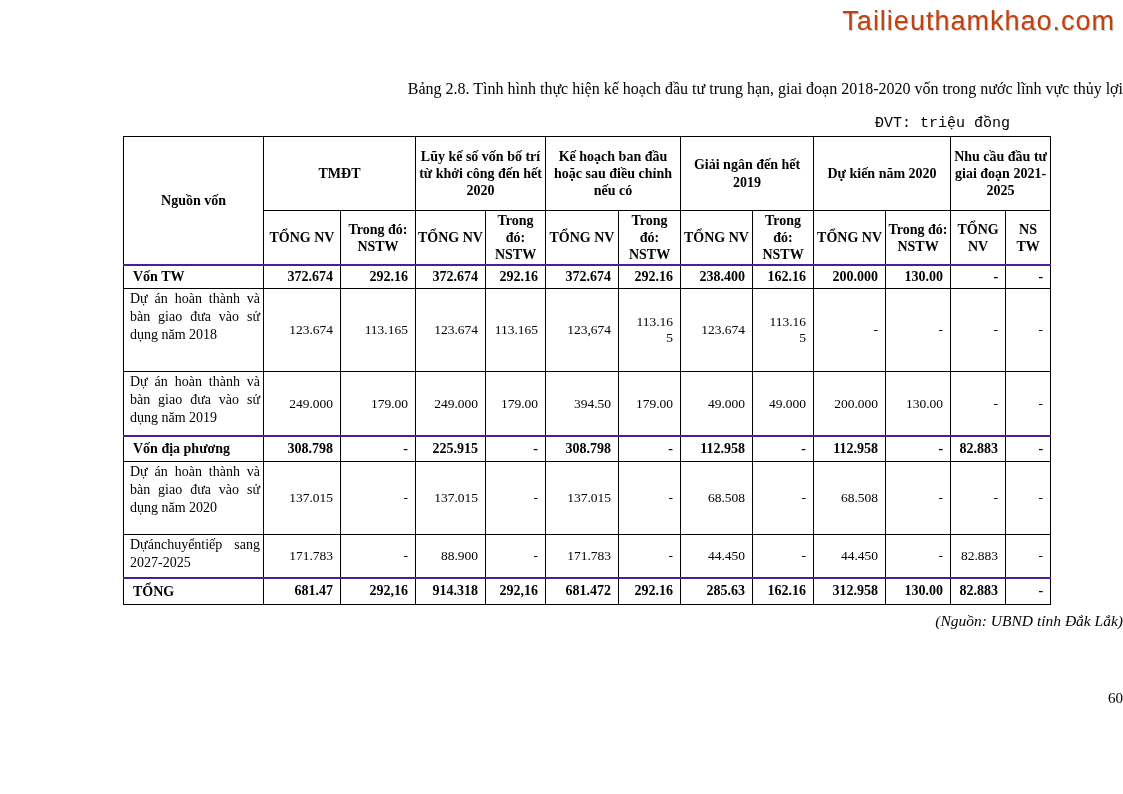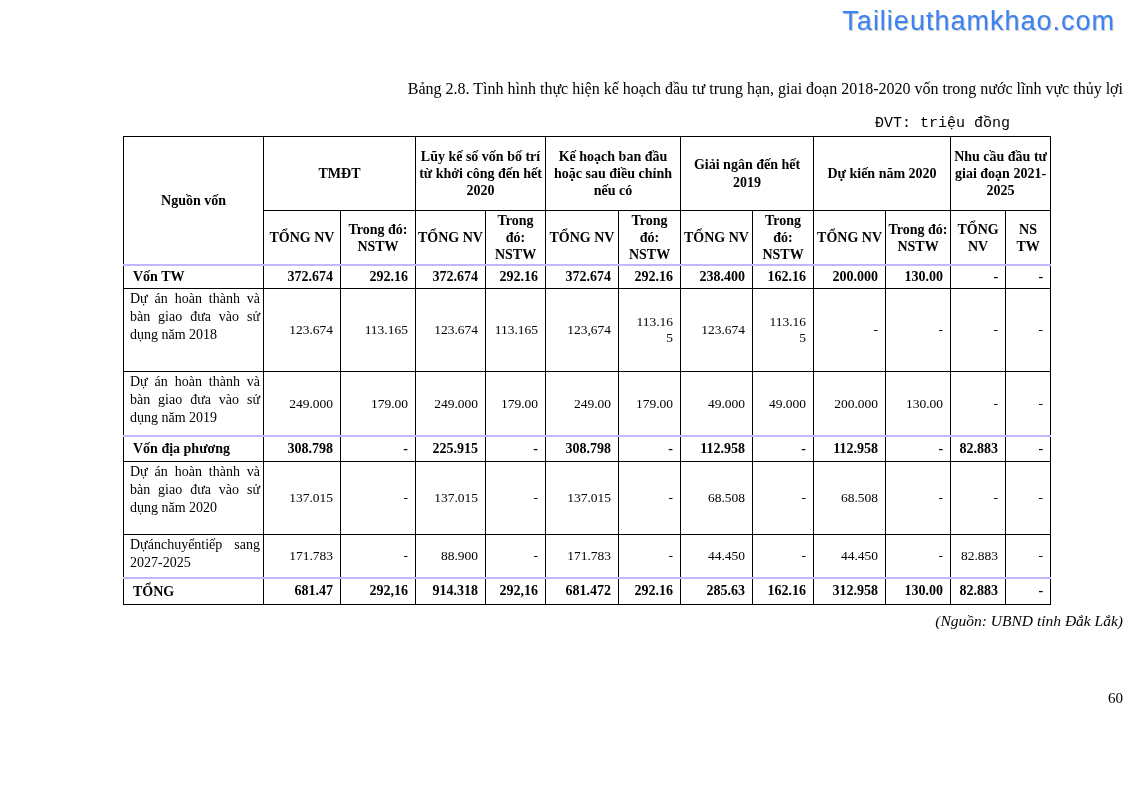--- a/index.html
+++ b/index.html
@@ -4,21 +4,21 @@
 <style>
   html,body { margin:0; padding:0; }
   body {
     width:1123px; height:794px; background:#ffffff; position:relative;
     font-family:"Liberation Serif","DejaVu Serif",serif; color:#000;
     overflow:hidden;
   }
   .watermark {
     position:absolute; top:6px; right:8px;
     font-family:"Liberation Sans","DejaVu Sans",sans-serif;
-    font-size:27px; color:#3b82f6;
+    font-size:27px; color:#c2410c;
     text-shadow:1px 1px 0 #c9c9c9, -1px -1px 0 #ffffff;
     letter-spacing:1px;
   }
   .doc-title {
     position:absolute; top:80px; left:0; width:100%;
     text-align:right; font-size:16px;
   }
   .unit-note {
     position:absolute; top:115px; right:113px; font-size:15px;font-family:Liberation Mono, monospace;
   }
@@ -43,21 +43,21 @@
   tbody tr:nth-child(6) { height:44px; }
   tbody tr:nth-child(7) { height:26px; }
   td.row-label {
     font-size:14px; text-align:justify; vertical-align:top;
     padding:1px 3px 1px 6px; line-height:1.28;
   }
   td.num-cell {
     font-size:13.5px; text-align:right; vertical-align:middle;
     padding:1px 7px 1px 2px; white-space:pre-line; line-height:1.15;
   }
-  tr.section-row td { border-top:2px solid #c4b5fd; font-weight:bold; }
+  tr.section-row td { border-top:2px solid #4c1d95; font-weight:bold; }
   tr.section-row td.row-label { text-align:left; vertical-align:middle; padding-left:9px; }
   tr.section-row td.num-cell { font-size:14px; }
   .source-note {
     position:absolute; top:612px; left:0; width:100%;
     text-align:right; font-style:italic; font-size:15.5px;
   }
   .page-number {
     position:absolute; top:690px; left:0; width:100%;
     text-align:right; font-size:15px;
   }
@@ -144,21 +144,21 @@
         <td class="num-cell">-</td>
         <td class="num-cell">-</td>
         <td class="num-cell">-</td>
       </tr>
       <tr>
         <td class="row-label">Dự án hoàn thành và bàn giao đưa vào sử dụng năm 2019</td>
         <td class="num-cell">249.000</td>
         <td class="num-cell">179.00</td>
         <td class="num-cell">249.000</td>
         <td class="num-cell">179.00</td>
-        <td class="num-cell">249.00</td>
+        <td class="num-cell">394.50</td>
         <td class="num-cell">179.00</td>
         <td class="num-cell">49.000</td>
         <td class="num-cell">49.000</td>
         <td class="num-cell">200.000</td>
         <td class="num-cell">130.00</td>
         <td class="num-cell">-</td>
         <td class="num-cell">-</td>
       </tr>
       <tr class="section-row">
         <td class="row-label">Vốn địa phương</td>

